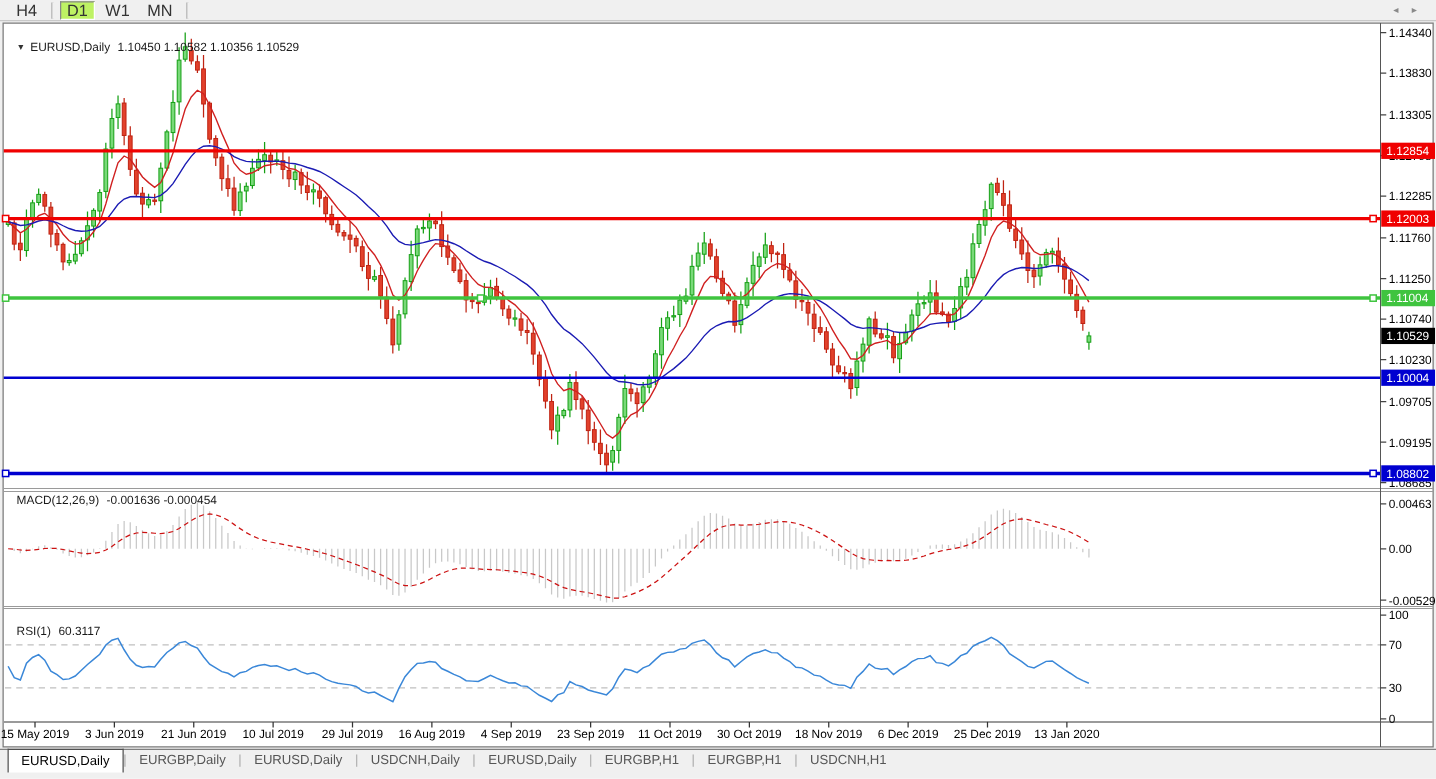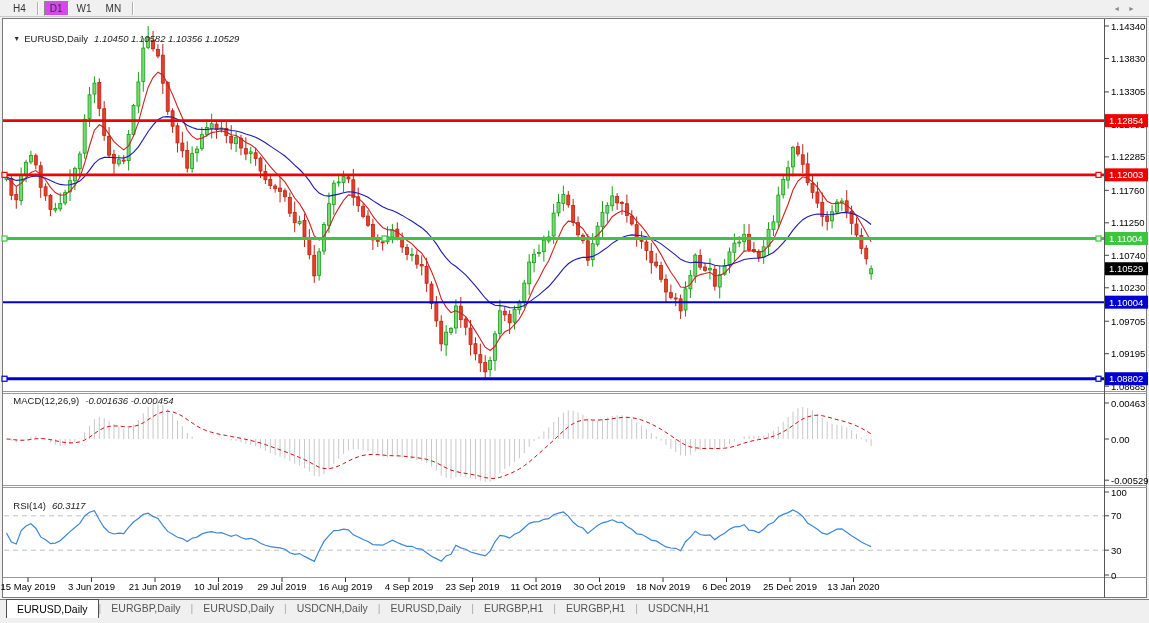--- a/index.html
+++ b/index.html
@@ -9,34 +9,34 @@
     font-family:"Liberation Sans","DejaVu Sans",sans-serif;
     -webkit-font-smoothing:antialiased;
   }
   
   .toolbar{
     position:absolute;left:0;top:0;width:1149px;height:17px;
     background:#f0f0f0;border-bottom:1px solid #c8c8c8;
     display:flex;align-items:center;padding-left:6px;box-sizing:border-box;
   }
   .tf-btn{
-    font-size:10px;color:#333;padding:1px 5px;margin:0 1px;
+    font-size:13px;color:#333;padding:1px 5px;margin:0 1px;
     border:1px solid transparent;line-height:11px;cursor:default;
   }
   .tf-btn.pressed{
-    background:#d946ef;
+    background:#bef264;
     border-color:#888 #fff #fff #888;
   }
   .tb-sep{width:1px;height:13px;background:#b0b0b0;border-right:1px solid #fff;margin:0 4px;}
   
   .pane-title{
     position:absolute;font-size:9.5px;color:#1a1a1a;white-space:pre;z-index:5;
   }
   .pane-title .tri{font-size:7px;color:#333;margin-right:4px;vertical-align:1px;}
-  .pane-title .vals{margin-left:6px;font-style:italic;}
+  .pane-title .vals{margin-left:6px;}
   
   .tabbar{
     position:absolute;left:0;top:599px;width:1149px;height:19px;
     background:#f0f0f0;border-top:1px solid #808080;
     display:flex;align-items:flex-start;padding-left:6px;box-sizing:border-box;
     font-size:10.5px;
   }
   .tab{
     padding:2px 10px 2px 10px;color:#555;line-height:13px;cursor:default;white-space:nowrap;
   }
@@ -729,21 +729,21 @@
     <div class="tb-sep"></div>
   </div>
 
 <div class="pane-title" style="left:8px;top:22px">
   <span class="tri">▼</span><span>EURUSD,Daily</span><span class="vals">1.10450 1.10582 1.10356 1.10529</span>
 </div>
 <div class="pane-title" style="left:8px;top:384px">
   <span>MACD(12,26,9)</span><span class="vals">-0.001636 -0.000454</span>
 </div>
 <div class="pane-title" style="left:8px;top:489px">
-  <span>RSI(14)</span><span class="vals">60.3117</span>
+  <span>RSI(1)</span><span class="vals">60.3117</span>
 </div>
 
 <div class="tabbar" id="tabbar">
     <span class="tab active">EURUSD,Daily</span>
     <span class="tab-sep">|</span>
     <span class="tab">EURGBP,Daily</span>
     <span class="tab-sep">|</span>
     <span class="tab">EURUSD,Daily</span>
     <span class="tab-sep">|</span>
     <span class="tab">USDCNH,Daily</span>

